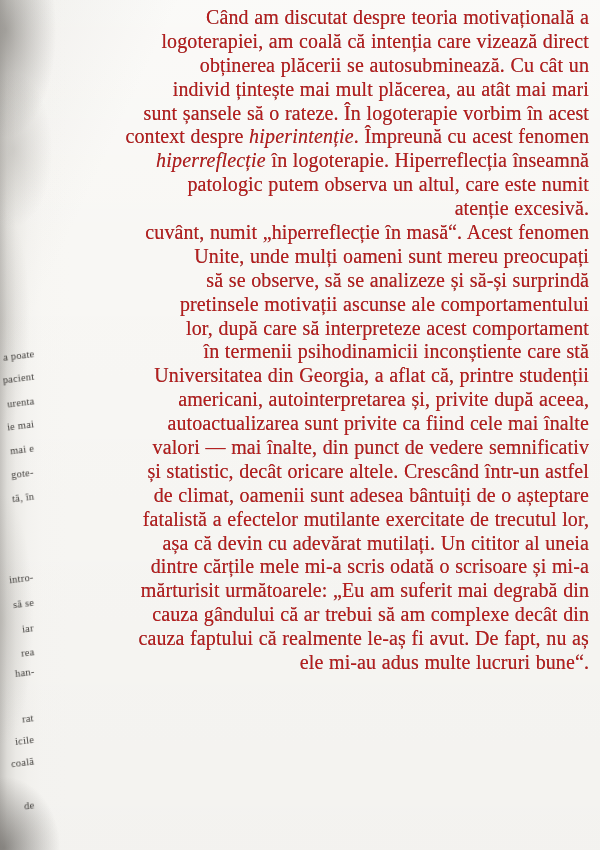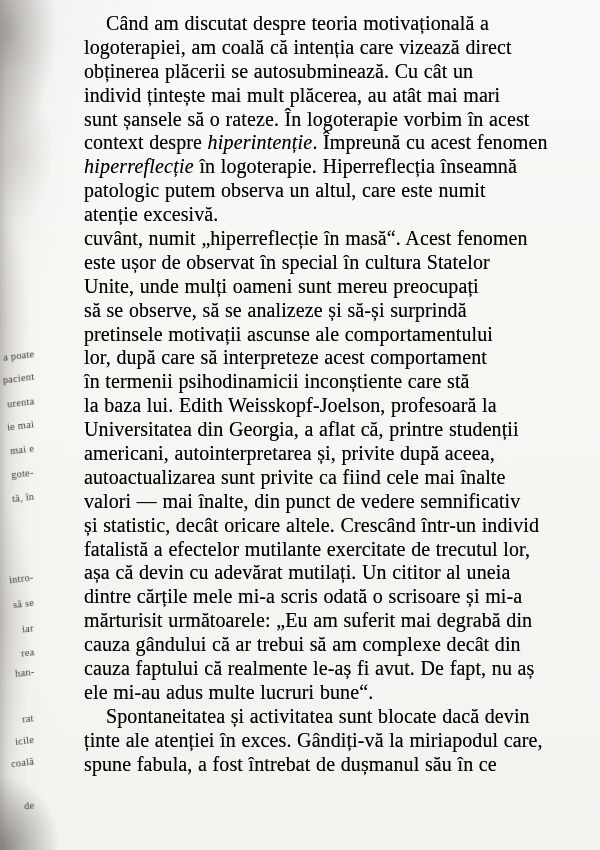--- a/index.html
+++ b/index.html
@@ -27,23 +27,24 @@
       linear-gradient(to right,
         rgba(148,145,140,0.50) 0px,
         rgba(173,170,164,0.32) 7px,
         rgba(199,196,190,0.20) 16px,
         rgba(224,222,217,0.12) 28px,
         rgba(240,238,234,0.06) 42px,
         rgba(0,0,0,0) 70px);
   }
   
   .text-block{
-    position:absolute;left:84px;top:12px;width:505px;
-    color:#000000;font-size:20px;letter-spacing:0.1px;word-spacing:0.5px;
+    position:absolute;left:84px;top:6px;width:505px;
+    color:#b91c1c;font-size:20px;letter-spacing:0.1px;word-spacing:0.5px;
     text-shadow:0 0 0.4px rgba(27,26,25,0.55);
+    text-align:right;
   }
   .line{height:23.9px;line-height:23.9px;white-space:nowrap;}
   .line.indent{padding-left:22px;}
   .line i{letter-spacing:0.2px;}
   
   .frag{
     position:absolute;right:566px;white-space:nowrap;
     font-size:10.5px;color:#403e3b;letter-spacing:0.2px;
     transform:rotate(-7deg);filter:blur(0.35px);
   }
@@ -79,39 +80,33 @@
         <div class="line">obținerea plăcerii se autosubminează. Cu cât un</div>
         <div class="line">individ țintește mai mult plăcerea, au atât mai mari</div>
         <div class="line">sunt șansele să o rateze. În logoterapie vorbim în acest</div>
         <div class="line">context despre <i>hiperintenție</i>. Împreună cu acest fenomen</div>
         <div class="line"><i>hiperreflecție</i> în logoterapie. Hiperreflecția înseamnă</div>
         <div class="line">patologic putem observa un altul, care este numit</div>
         <div class="line">atenție excesivă.</div>
       </div>
       <div>
         <div class="line">cuvânt, numit „hiperreflecție în masă“. Acest fenomen</div>
-        <div class="line">este ușor de observat în special în cultura Statelor</div>
         <div class="line">Unite, unde mulți oameni sunt mereu preocupați</div>
         <div class="line">să se observe, să se analizeze și să-și surprindă</div>
         <div class="line">pretinsele motivații ascunse ale comportamentului</div>
         <div class="line">lor, după care să interpreteze acest comportament</div>
         <div class="line">în termenii psihodinamicii inconștiente care stă</div>
-        <div class="line">la baza lui. Edith Weisskopf-Joelson, profesoară la</div>
         <div class="line">Universitatea din Georgia, a aflat că, printre studenții</div>
         <div class="line">americani, autointerpretarea și, privite după aceea,</div>
         <div class="line">autoactualizarea sunt privite ca fiind cele mai înalte</div>
         <div class="line">valori — mai înalte, din punct de vedere semnificativ</div>
-        <div class="line">și statistic, decât oricare altele. Crescând într-un individ</div>
+        <div class="line">și statistic, decât oricare altele. Crescând într-un astfel</div>
+        <div class="line">de climat, oamenii sunt adesea bântuiți de o așteptare</div>
         <div class="line">fatalistă a efectelor mutilante exercitate de trecutul lor,</div>
         <div class="line">așa că devin cu adevărat mutilați. Un cititor al uneia</div>
         <div class="line">dintre cărțile mele mi-a scris odată o scrisoare și mi-a</div>
         <div class="line">mărturisit următoarele: „Eu am suferit mai degrabă din</div>
         <div class="line">cauza gândului că ar trebui să am complexe decât din</div>
         <div class="line">cauza faptului că realmente le-aș fi avut. De fapt, nu aș</div>
         <div class="line">ele mi-au adus multe lucruri bune“.</div>
       </div>
-      <div>
-        <div class="line indent">Spontaneitatea și activitatea sunt blocate dacă devin</div>
-        <div class="line">ținte ale atenției în exces. Gândiți-vă la miriapodul care,</div>
-        <div class="line">spune fabula, a fost întrebat de dușmanul său în ce</div>
-      </div>
     </div>
 </div>
 
 </body></html>

